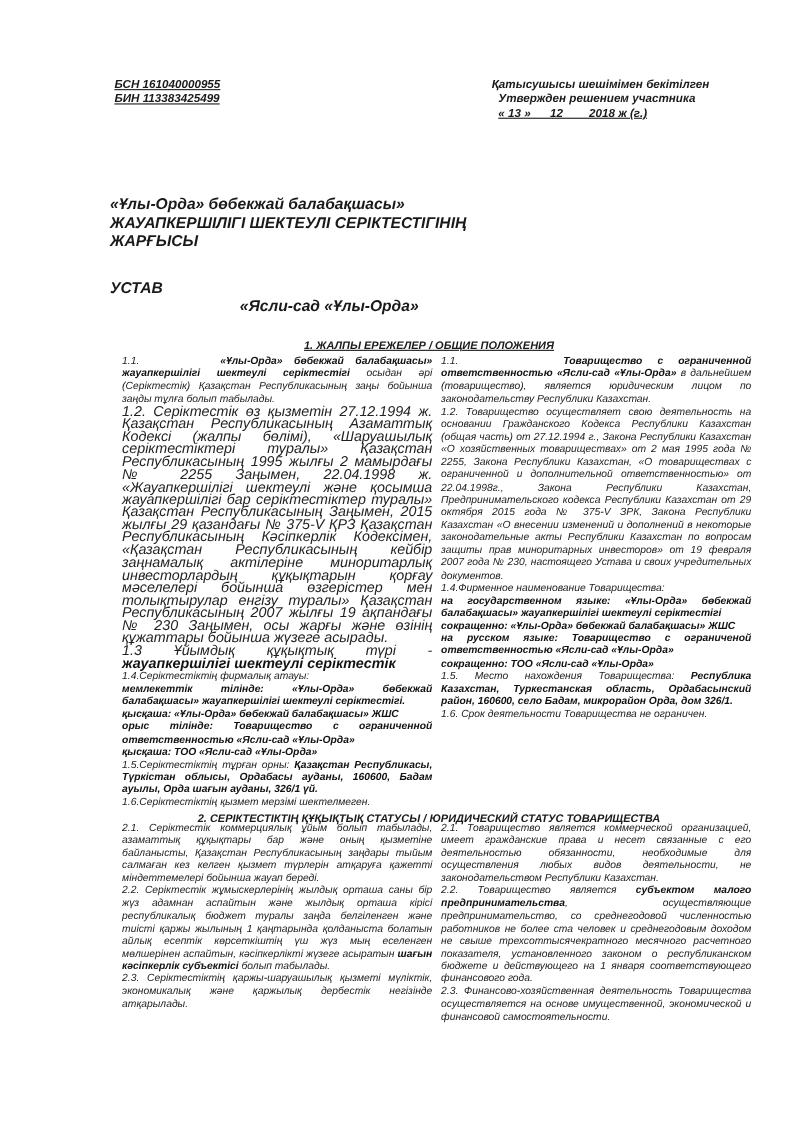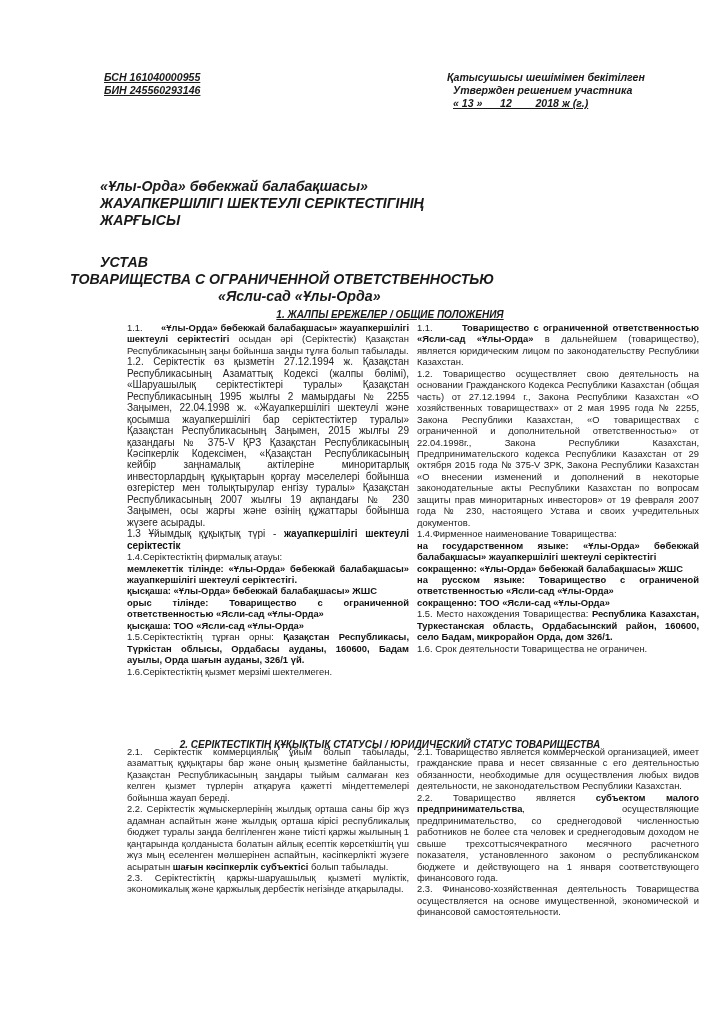--- a/index.html
+++ b/index.html
@@ -8,52 +8,51 @@
   .page { position:absolute; left:0; top:0; width:724px; height:968px; }
   .hdr-left { position:absolute; left:104px; top:71px; font-size:10.6px; font-weight:bold; font-style:italic; line-height:13px; }
   .hdr-left div { text-decoration:underline; }
   .hdr-right { position:absolute; left:447px; top:71px; font-size:10.6px; font-weight:bold; font-style:italic; line-height:13px; }
   .hdr-right .l2 { padding-left:6px; }
   .hdr-right .l3 { padding-left:6px; text-decoration:underline; white-space:pre; }
   .title-block { position:absolute; left:100px; top:178px; width:520px; font-weight:bold; font-style:italic; font-size:14.2px; line-height:17px; }
   .title-block .gap { height:25px; }
   .title-block .l7 { padding-left:118px; }
   .sec-title { position:absolute; left:104px; width:572px; text-align:center; font-weight:bold; font-style:italic; font-size:10px; line-height:12px; }
-  .col { position:absolute; width:282px; font-size:9.4px; line-height:11.45px; text-align:justify; color:#222;margin-left:16px; }
+  .col { position:absolute; width:282px; font-size:9.4px; font-style:italic; line-height:11.45px; text-align:justify; color:#222; }
   .col p { margin:0; }
   .col b { font-weight:bold; color:#111; }
-  .col .big { font-size:10px; }
+  .col .big { font-size:13px; }
   .left { left:111px; }
   .right { left:401px; }
   .c1 { top:322px; }
   .c2 { top:746px; }
 </style>
 </head>
 <body>
 
 <div class="page">
 
   <div class="hdr-left">
     <div>БСН 161040000955</div>
-    <div>БИН 245560293146</div>
+    <div>БИН 113383425499</div>
   </div>
 
   <div class="hdr-right">
     <div>Қатысушысы шешімімен бекітілген</div>
     <div class="l2">Утвержден решением участника</div>
     <div class="l3">« 13 »      12        2018 ж (г.)</div>
   </div>
 
   <div class="title-block">
     <div>«Ұлы-Орда» бөбекжай балабақшасы»</div>
     <div>ЖАУАПКЕРШІЛІГІ ШЕКТЕУЛІ СЕРІКТЕСТІГІНІҢ</div>
     <div>ЖАРҒЫСЫ</div>
     <div class="gap"></div>
     <div>УСТАВ</div>
-    <div style="margin-left:-30px;margin-right:-30px;">ТОВАРИЩЕСТВА С ОГРАНИЧЕННОЙ ОТВЕТСТВЕННОСТЬЮ</div>
     <div class="l7">«Ясли-сад «Ұлы-Орда»</div>
   </div>
 
   <div class="sec-title" style="top:309px;text-decoration:underline;">1. ЖАЛПЫ ЕРЕЖЕЛЕР / ОБЩИЕ ПОЛОЖЕНИЯ</div>
 
   <div class="col left c1">
     <p><span>1.1.</span>&nbsp;&nbsp;&nbsp;&nbsp;&nbsp;&nbsp; <b>«Ұлы-Орда» бөбекжай балабақшасы» жауапкершілігі шектеулі серіктестігі</b> <span>осыдан әрі (Серіктестік) Қазақстан Республикасының заңы бойынша заңды тұлға болып табылады.</span></p>
     <p class="big">1.2. Серіктестік өз қызметін 27.12.1994 ж. Қазақстан Республикасының Азаматтық Кодексі (жалпы бөлімі), «Шаруашылық серіктестіктері туралы» Қазақстан Республикасының 1995 жылғы 2 мамырдағы № 2255 Заңымен, 22.04.1998 ж. «Жауапкершілігі шектеулі және қосымша жауапкершілігі бар серіктестіктер туралы» Қазақстан Республикасының Заңымен, 2015 жылғы 29 қазандағы № 375-V ҚРЗ Қазақстан Республикасының Кәсіпкерлік Кодексімен, «Қазақстан Республикасының кейбір заңнамалық актілеріне миноритарлық инвесторлардың құқықтарын қорғау мәселелері бойынша өзгерістер мен толықтырулар енгізу туралы» Қазақстан Республикасының 2007 жылғы 19 ақпандағы № 230 Заңымен, осы жарғы және өзінің құжаттары бойынша жүзеге асырады.</p>
     <p class="big"><span>1.3 Ұйымдық құқықтық түрі -</span> <b>жауапкершілігі шектеулі серіктестік</b></p>
     <p>1.4.Серіктестіктің фирмалық атауы:</p>

